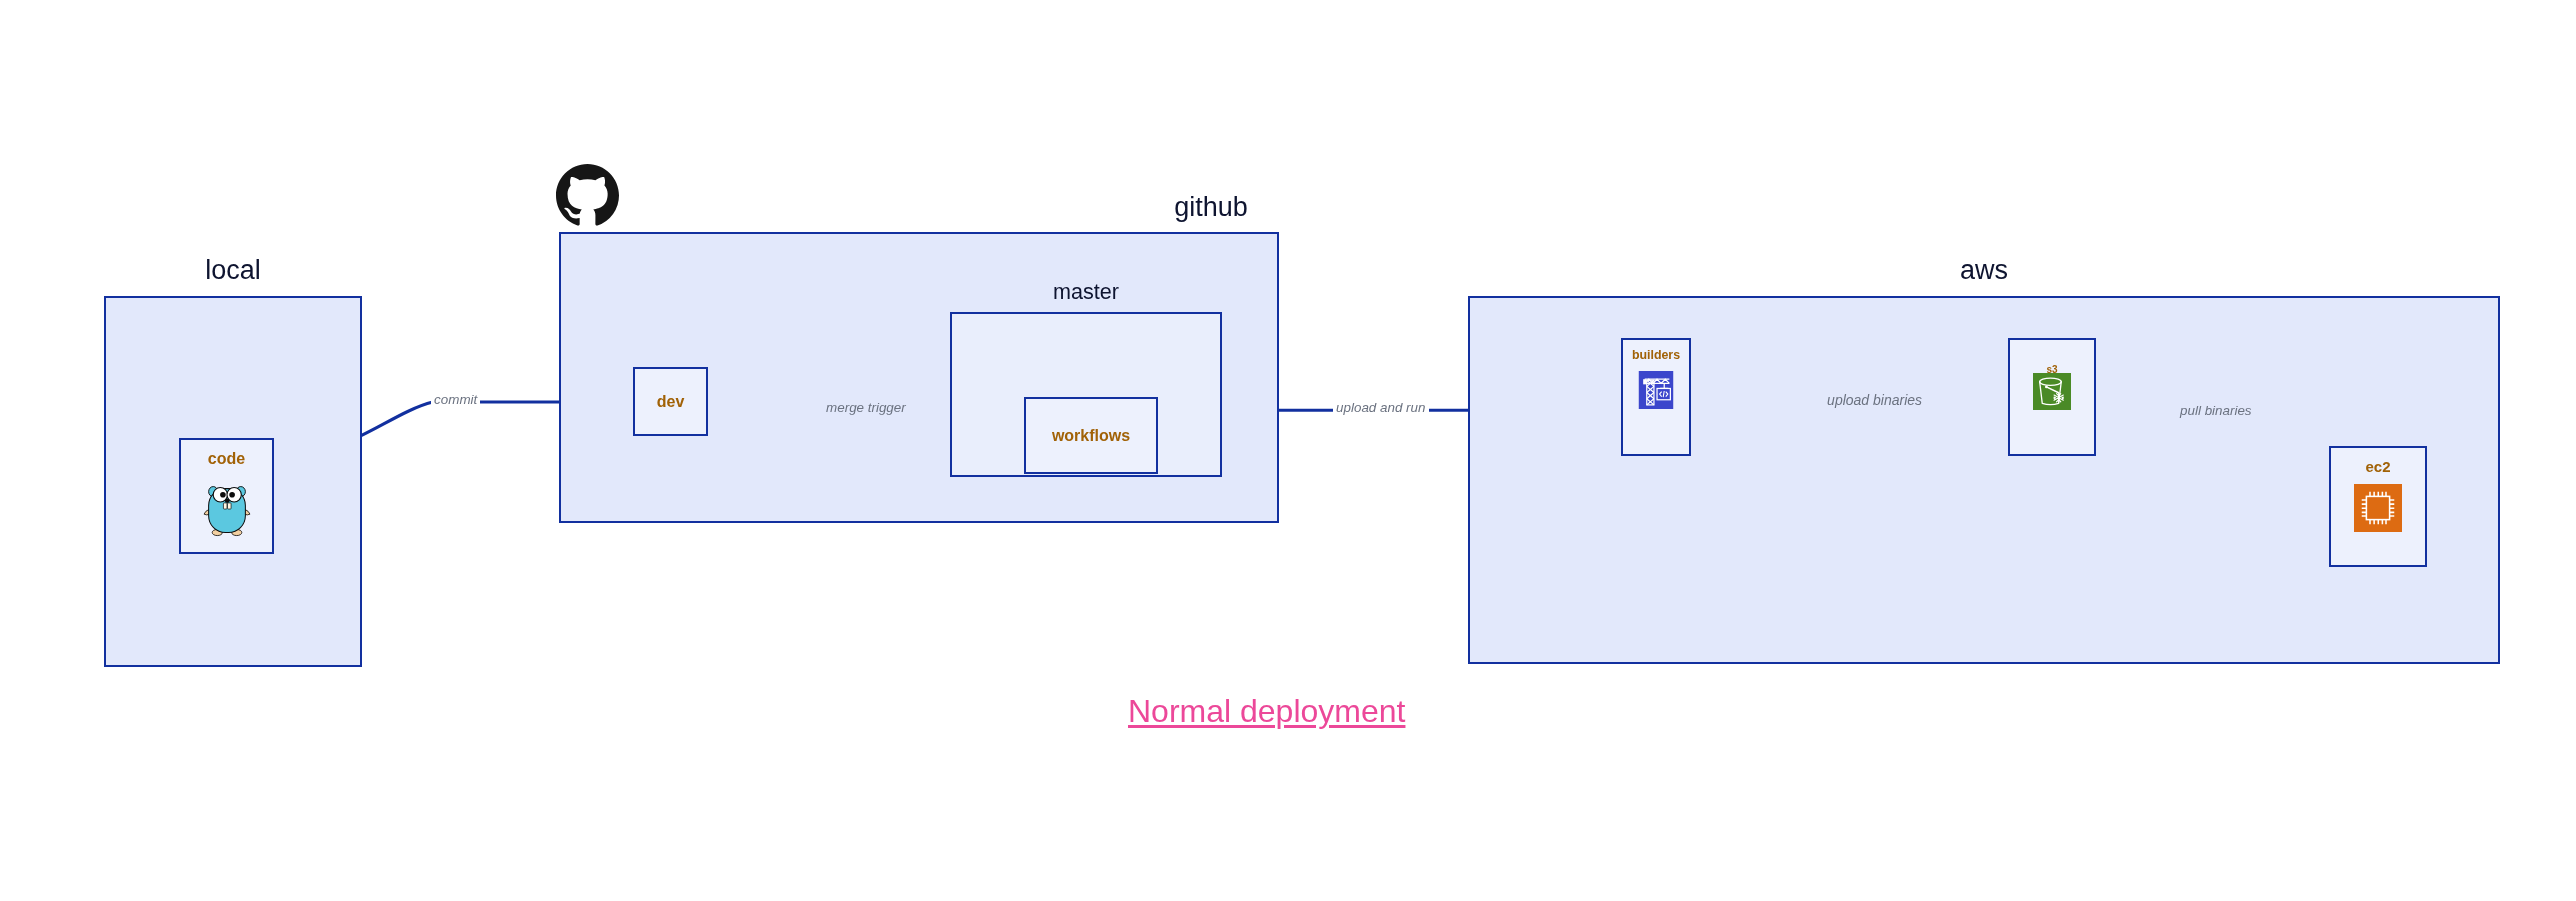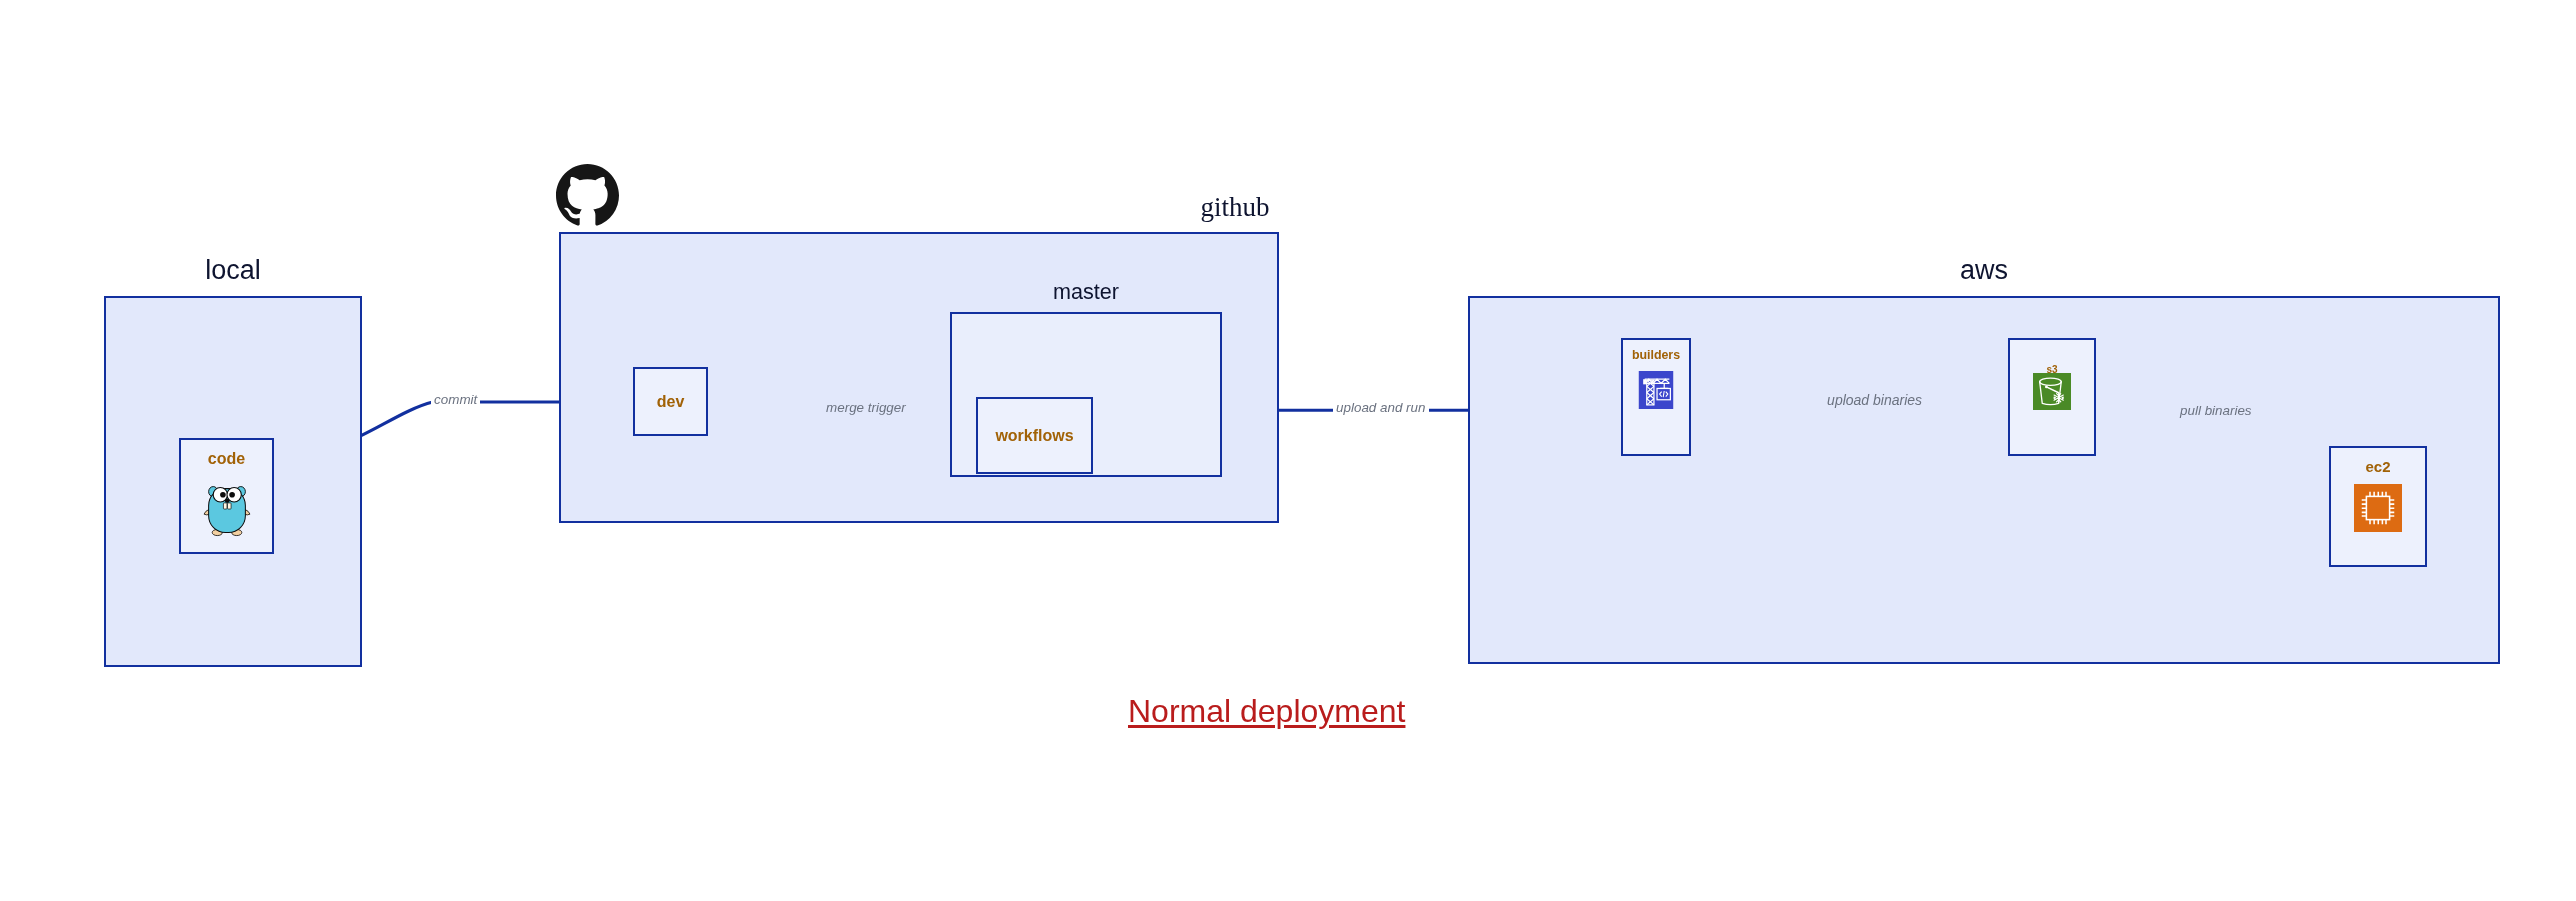--- a/index.html
+++ b/index.html
@@ -22,21 +22,21 @@
               font-weight:bold;line-height:1;white-space:nowrap;}
   .node-icon{position:absolute;left:50%;transform:translateX(-50%);}
 
   
   #edges{position:absolute;left:0;top:0;width:2604px;height:902px;pointer-events:none;}
   .edge-label{position:absolute;color:#6b7280;font-style:italic;white-space:nowrap;
               line-height:1;background:#ffffff;}
   .edge-label.on-fill{background:#e2e8fb;}
 
   
-  #caption{position:absolute;color:#b91c1c;text-decoration:underline;
+  #caption{position:absolute;color:#ec4899;text-decoration:underline;
            text-underline-offset:3.1px;white-space:nowrap;line-height:1;}
 </style>
 </head>
 <body>
 
 <div id="canvas">
 
   <svg id="edges" viewBox="0 0 5054 1750" xmlns="http://www.w3.org/2000/svg">
     <defs>
       <marker id="arrow" viewBox="0 0 10 10" refX="9" refY="5" markerWidth="7" markerHeight="7" orient="auto-start-reverse">
@@ -93,30 +93,30 @@
       <path fill="#161616" d="M8 0C3.58 0 0 3.58 0 8c0 3.54 2.29 6.53 5.47 7.59.4.07.55-.17.55-.38
         0-.19-.01-.82-.01-1.49-2.01.37-2.53-.49-2.69-.94-.09-.23-.48-.94-.82-1.13-.28-.15-.68-.52-.01-.53.63-.01
         1.08.58 1.23.82.72 1.21 1.87.87 2.33.66.07-.52.28-.87.51-1.07-1.78-.2-3.64-.89-3.64-3.95
         0-.87.31-1.59.82-2.15-.08-.2-.36-1.02.08-2.12 0 0 .67-.21 2.2.82.64-.18 1.32-.27 2-.27s1.36.09 2
         .27c1.53-1.04 2.2-.82 2.2-.82.44 1.1.16 1.92.08 2.12.51.56.82 1.27.82 2.15 0 3.07-1.87 3.75-3.65
         3.95.29.25.54.73.54 1.48 0 1.07-.01 1.93-.01 2.2 0 .21.15.46.55.38A8.01 8.01 0 0 0 16 8c0-4.42-3.58-8-8-8z"></path>
     </svg>
   </span>
 
   <div class="group" style="left:559px;top:232px;width:720px;height:291px;"></div>
-  <div class="group-title" style="left:1132px;top:194px;width:206px;font-size:27px;font-family:Liberation Serif, serif;">github</div>
+  <div class="group-title" style="left:1108px;top:194px;width:206px;font-size:27px;">github</div>
 
   <div class="node" style="left:633px;top:367px;width:75px;height:69px;">
     <div class="node-label" style="top:25px;font-size:16px;">dev</div>
   </div>
 
   <div class="subgroup" style="left:950px;top:312px;width:272px;height:165px;"></div>
   <div class="group-title" style="left:950px;top:281px;width:272px;font-size:21.6px;">master</div>
 
-  <div class="node" style="left:976px;top:397px;width:117px;height:77px;">
+  <div class="node" style="left:1024px;top:397px;width:134px;height:77px;">
     <div class="node-label" style="top:29px;font-size:16px;">workflows</div>
   </div>
 
   <div class="group" style="left:1468px;top:296px;width:1032px;height:368px;"></div>
   <div class="group-title" style="left:1468px;top:257px;width:1032px;font-size:27px;">aws</div>
 
   <div class="node" style="left:1621px;top:338px;width:70px;height:118px;">
     <div class="node-label" style="top:9.3px;font-size:12.4px;">builders</div>
     <span class="node-icon" style="top:31px;width:35px;height:38px;">
       <svg viewBox="0 0 68 74" width="35" height="38" xmlns="http://www.w3.org/2000/svg">

